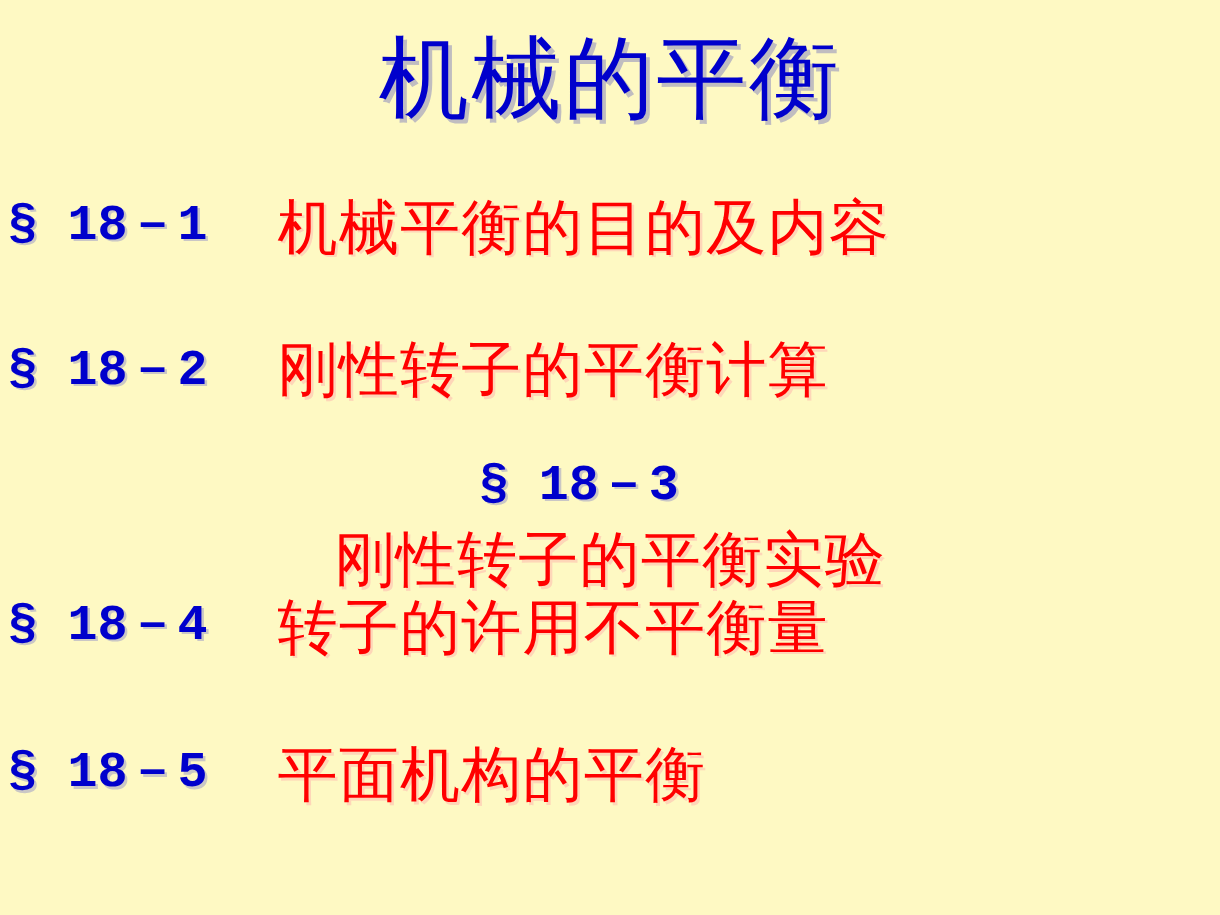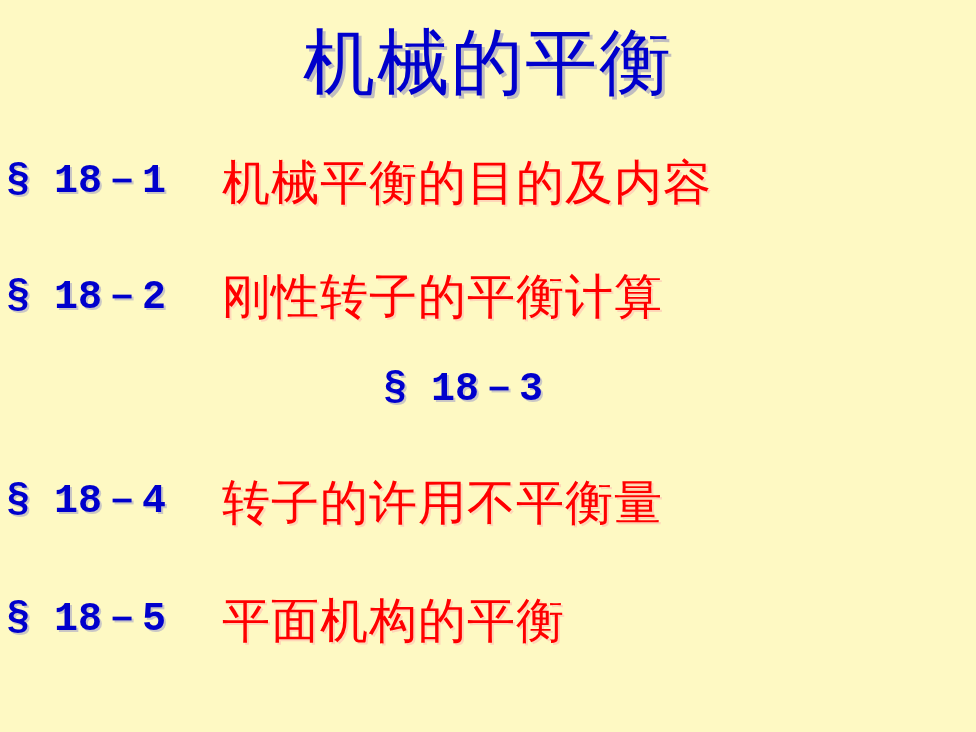--- a/index.html
+++ b/index.html
@@ -102,20 +102,21 @@
       <span class="toc-text">机械平衡的目的及内容</span>
     </div>
 
     <div class="toc-item i1">
       <span class="toc-marker">§ 18－2</span>
       <span class="toc-text">刚性转子的平衡计算</span>
     </div>
 
     <div class="toc-item i2">
       <span class="toc-marker">§ 18－3</span>
+      <span class="toc-text">刚性转子的平衡实验</span>
     </div>
 
     <div class="toc-item i3">
       <span class="toc-marker">§ 18－4</span>
       <span class="toc-text">转子的许用不平衡量</span>
     </div>
 
     <div class="toc-item i4">
       <span class="toc-marker">§ 18－5</span>
       <span class="toc-text">平面机构的平衡</span>

